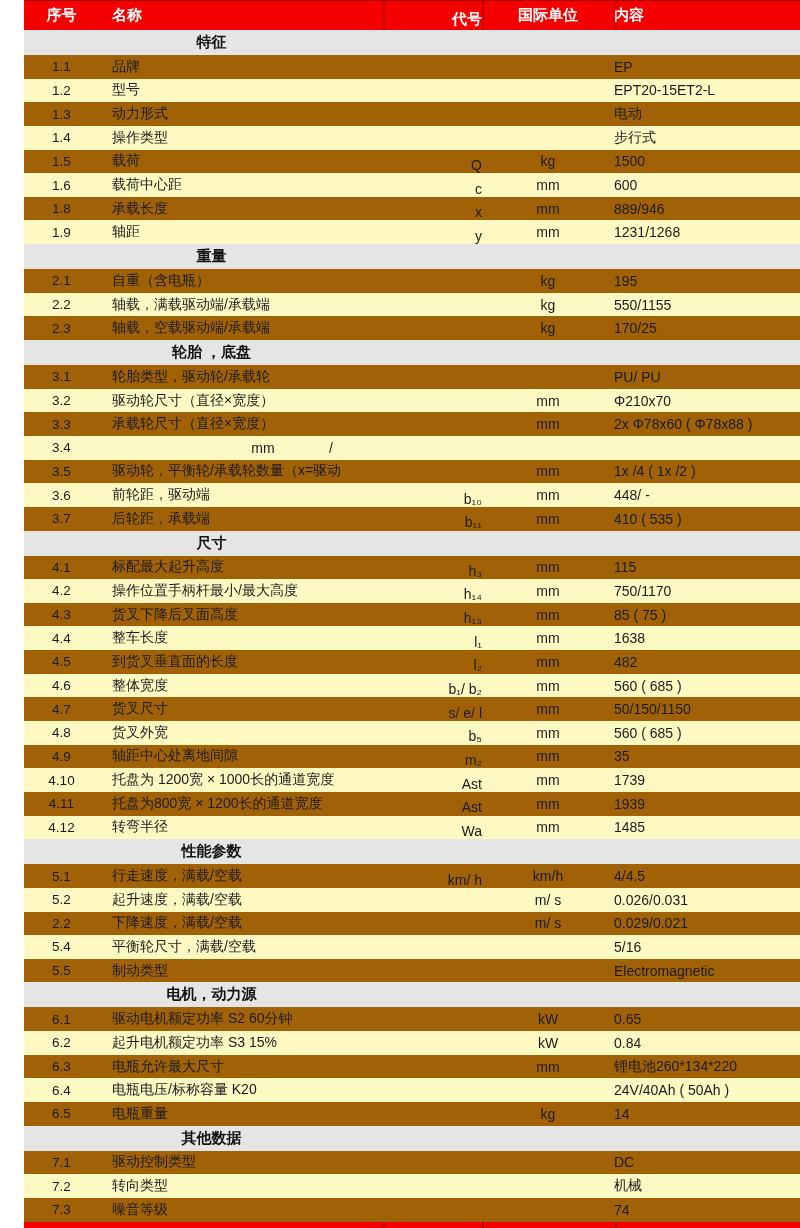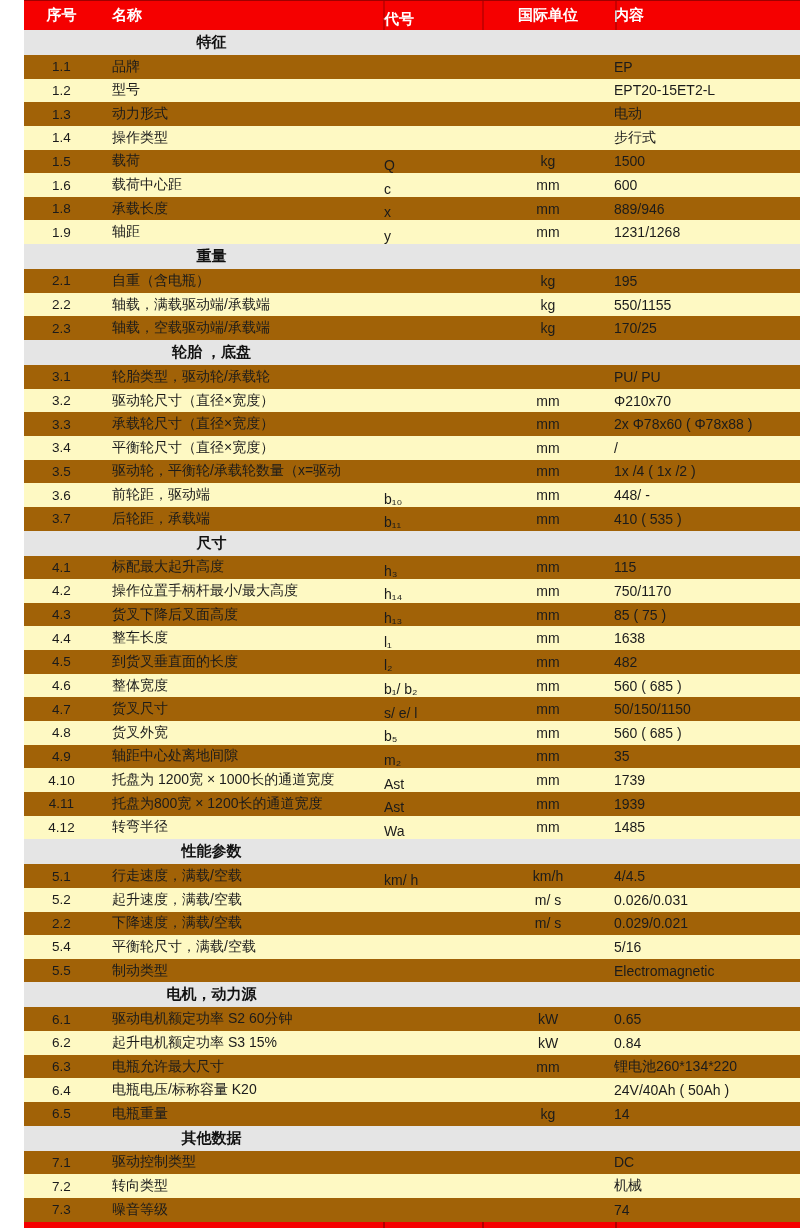--- a/index.html
+++ b/index.html
@@ -12,21 +12,21 @@
   
   .hdr{
     height:30px;flex:0 0 30px;background:#f50000;color:#ffffff;
     display:flex;align-items:center;font-weight:bold;font-size:15px;
     position:relative;border-top:1px solid rgba(0,0,0,0.35);box-sizing:border-box;
   }
   
   .c{box-sizing:border-box;white-space:nowrap;overflow:visible;}
   .c.idx{width:75px;text-align:center;font-size:13.5px;}
   .c.nm{width:285px;padding-left:13px;text-align:left;}
-  .c.cd{width:98px;text-align:left;margin-top:7px;}
+  .c.cd{width:98px;text-align:right;margin-top:7px;}
   .c.un{width:132px;text-align:center;}
   .c.vl{width:210px;text-align:left;}
   .hdr .c{font-size:15px;}
   
   .sec{
     height:25px;flex:0 0 25px;background:#e5e5e5;
     display:flex;align-items:center;font-weight:bold;font-size:15px;color:#111111;
   }
   .sec-title{width:375px;text-align:center;}
   
@@ -182,21 +182,20 @@
   <div class="row">
     <div class="c idx">3.3</div>
     <div class="c nm">承载轮尺寸（直径×宽度）</div>
     <div class="c cd"></div>
     <div class="c un">mm</div>
     <div class="c vl">2x Φ78x60 ( Φ78x88 )</div>
   </div>
 
   <div class="row alt">
     <div class="c idx">3.4</div>
-    <div class="c nm">平衡轮尺寸（直径×宽度）</div>
     <div class="c cd"></div>
     <div class="c un">mm</div>
     <div class="c vl">/</div>
   </div>
 
   <div class="row">
     <div class="c idx">3.5</div>
     <div class="c nm">驱动轮，平衡轮/承载轮数量（x=驱动</div>
     <div class="c cd"></div>
     <div class="c un">mm</div>

